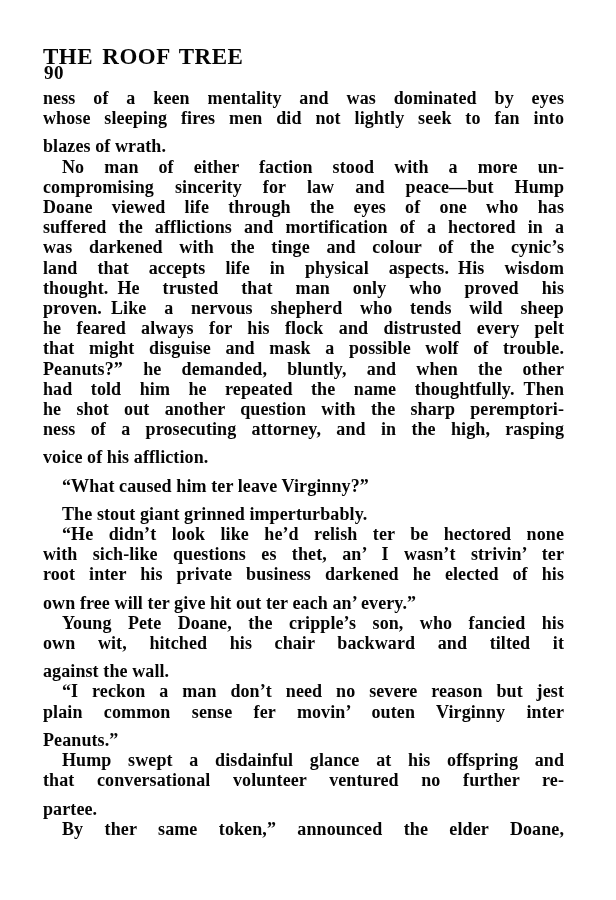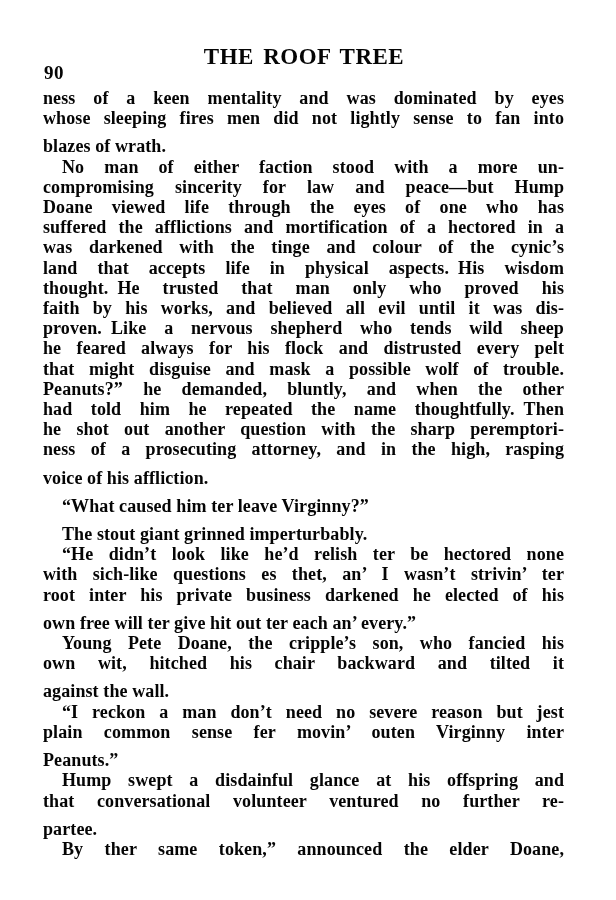--- a/index.html
+++ b/index.html
@@ -22,21 +22,21 @@
   .page-number {
     position: absolute;
     left: 1px;
     top: 18px;
     font-size: 19px;
     font-weight: bold;
     letter-spacing: 0.5px;
     line-height: 19px;
   }
   .book-title {
-    text-align: center;
+    text-align: left;
     font-size: 23px;
     font-weight: bold;
     letter-spacing: 0.5px;
     word-spacing: 3px;
     line-height: 24px;
   }
   .body-text {
     position: absolute;
     left: 43px;
     top: 88px;
@@ -58,32 +58,31 @@
 <body>
 
 <div class="page">
   <div class="running-header">
     <div class="page-number">90</div>
     <div class="book-title">THE ROOF TREE</div>
   </div>
   <div class="body-text" id="body-text">
       <div class="paragraph">
         <div class="line">ness of a keen mentality and was dominated by eyes</div>
-        <div class="line">whose sleeping fires men did not lightly sense to fan into</div>
+        <div class="line">whose sleeping fires men did not lightly seek to fan into</div>
         <div class="line final">blazes of wrath.</div>
       </div>
       <div class="paragraph">
         <div class="line first-indent">No man of either faction stood with a more un-</div>
         <div class="line">compromising sincerity for law and peace—but Hump</div>
         <div class="line">Doane viewed life through the eyes of one who has</div>
         <div class="line">suffered the afflictions and mortification of a hectored in a</div>
         <div class="line">was darkened with the tinge and colour of the cynic’s</div>
         <div class="line">land that accepts life in physical aspects. His wisdom</div>
         <div class="line">thought. He trusted that man only who proved his</div>
-        <div class="line">faith by his works, and believed all evil until it was dis-</div>
         <div class="line">proven. Like a nervous shepherd who tends wild sheep</div>
         <div class="line">he feared always for his flock and distrusted every pelt</div>
         <div class="line">that might disguise and mask a possible wolf of trouble.</div>
       </div>
       <div class="paragraph">
         <div class="line">Peanuts?” he demanded, bluntly, and when the other</div>
         <div class="line">had told him he repeated the name thoughtfully. Then</div>
         <div class="line">he shot out another question with the sharp peremptori-</div>
         <div class="line">ness of a prosecuting attorney, and in the high, rasping</div>
         <div class="line final">voice of his affliction.</div>

